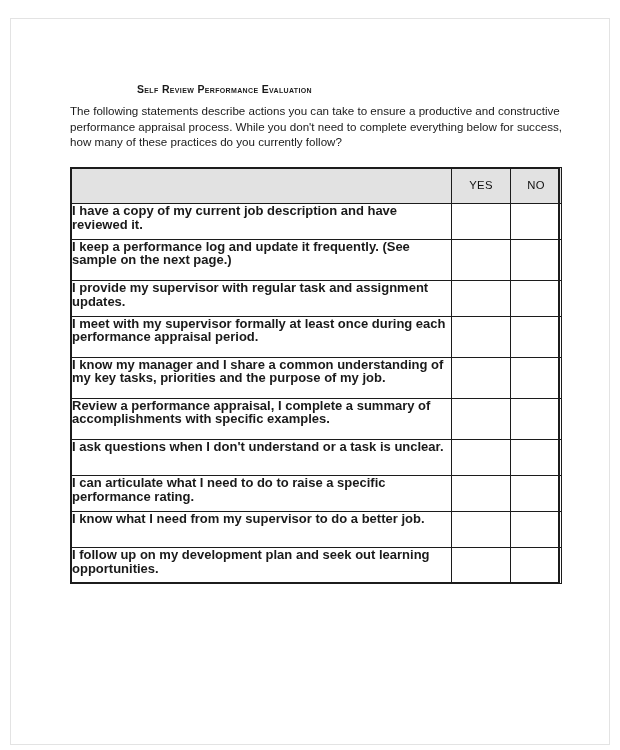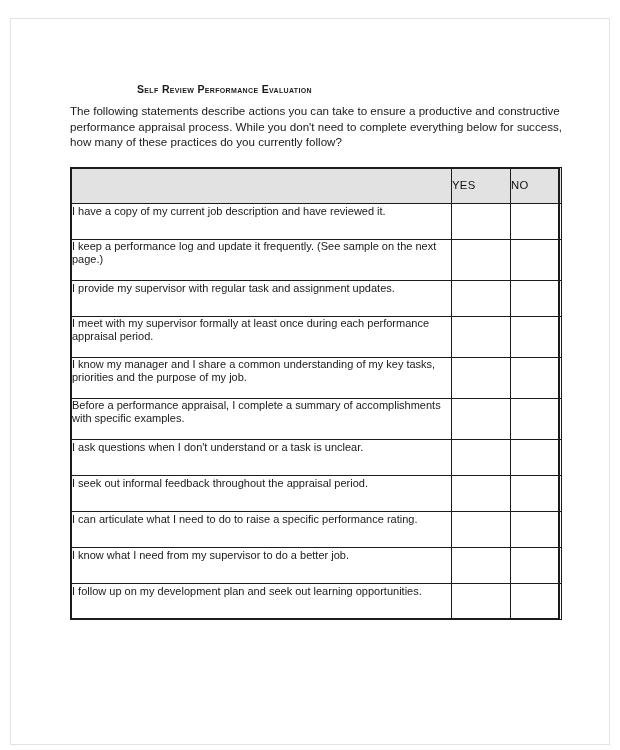--- a/index.html
+++ b/index.html
@@ -66,38 +66,39 @@
     border: 1px solid #1c1c1c;
     vertical-align: top;
     padding: 0;
   }
 
   .eval-table thead th {
     background: #e2e2e2;
     height: 35px;
     font-size: 11.3px;
     font-weight: normal;
-    text-align: left;
+    text-align: center;
     vertical-align: middle;
     color: #111111;
     letter-spacing: 0.3px;
   }
   .eval-table thead th.col-statement {
     text-align: left;
   }
 
   .col-statement { width: 380px; }
   .col-yes { width: 59px; }
   .col-no  { width: 51px; }
 
   .stmt-cell {
-    font-size: 11px;
+    font-size: 13px;
     line-height: 14.4px;
     padding: 6px 7px 6px 7px;
     color: #1a1a1a;
+    font-weight: bold;
   }
   .stmt-cell.tight {
     line-height: 13.2px;
   }
 
   .mark-cell {
     background: #ffffff;
   }
 
   
@@ -163,31 +164,26 @@
               <td class="stmt-cell tight">I meet with my supervisor formally at least once during each performance appraisal period.</td>
               <td class="mark-cell"></td>
               <td class="mark-cell"></td>
             </tr>
             <tr class="h-two">
               <td class="stmt-cell tight">I know my manager and I share a common understanding of my key tasks, priorities and the purpose of my job.</td>
               <td class="mark-cell"></td>
               <td class="mark-cell"></td>
             </tr>
             <tr class="h-two">
-              <td class="stmt-cell tight">Before a performance appraisal, I complete a summary of accomplishments with specific examples.</td>
+              <td class="stmt-cell tight">Review a performance appraisal, I complete a summary of accomplishments with specific examples.</td>
               <td class="mark-cell"></td>
               <td class="mark-cell"></td>
             </tr>
             <tr class="h-one">
               <td class="stmt-cell">I ask questions when I don't understand or a task is unclear.</td>
-              <td class="mark-cell"></td>
-              <td class="mark-cell"></td>
-            </tr>
-            <tr class="h-one">
-              <td class="stmt-cell">I seek out informal feedback throughout the appraisal period.</td>
               <td class="mark-cell"></td>
               <td class="mark-cell"></td>
             </tr>
             <tr class="h-one">
               <td class="stmt-cell">I can articulate what I need to do to raise a specific performance rating.</td>
               <td class="mark-cell"></td>
               <td class="mark-cell"></td>
             </tr>
             <tr class="h-one">
               <td class="stmt-cell">I know what I need from my supervisor to do a better job.</td>

